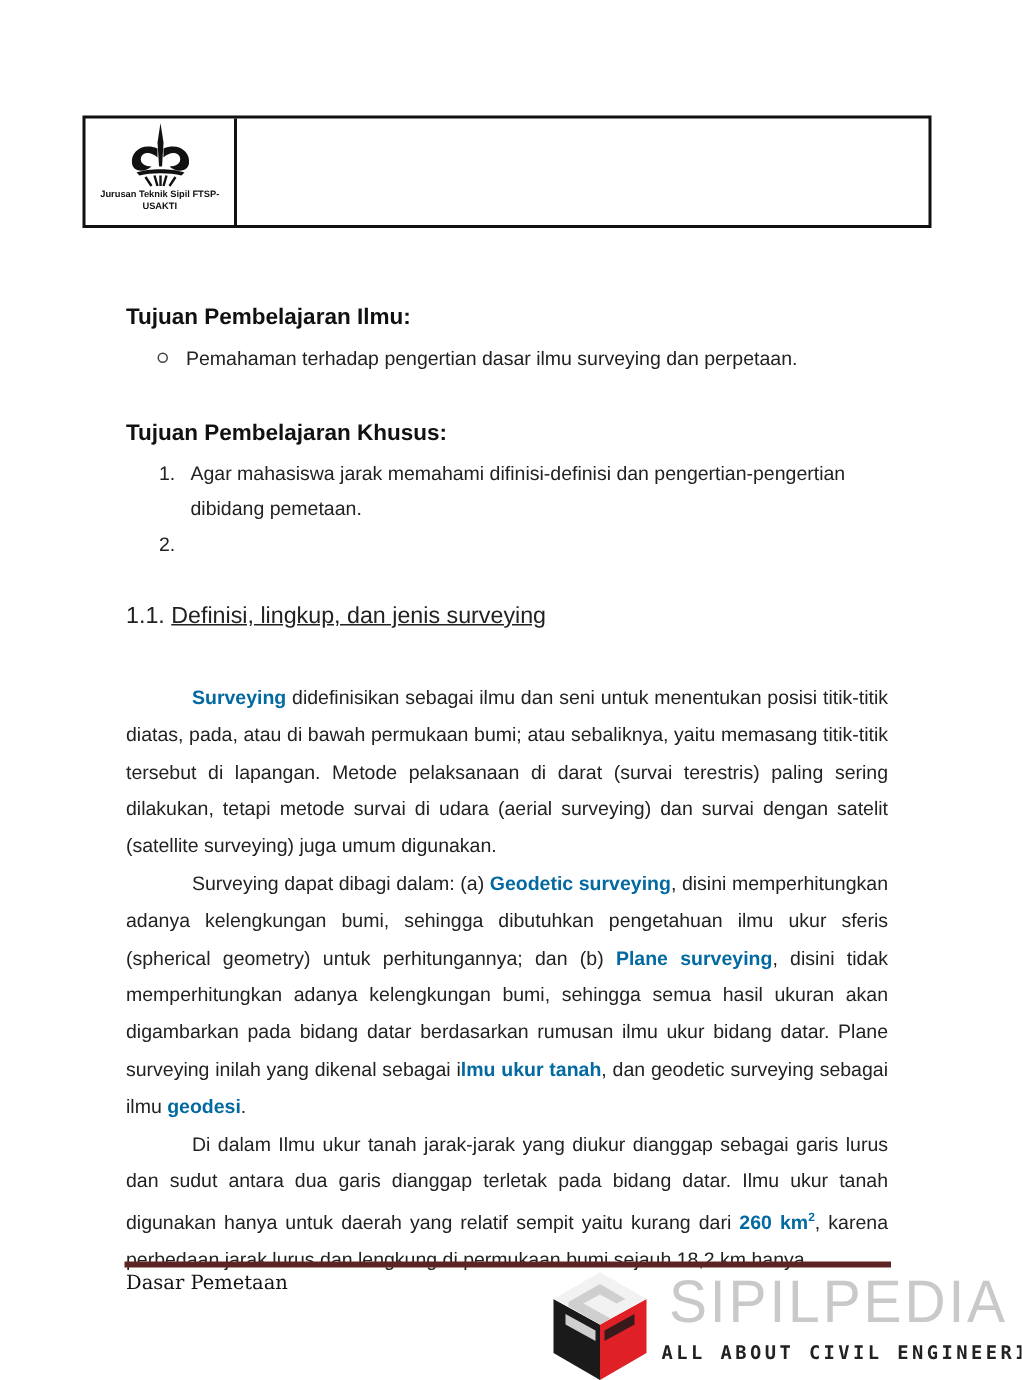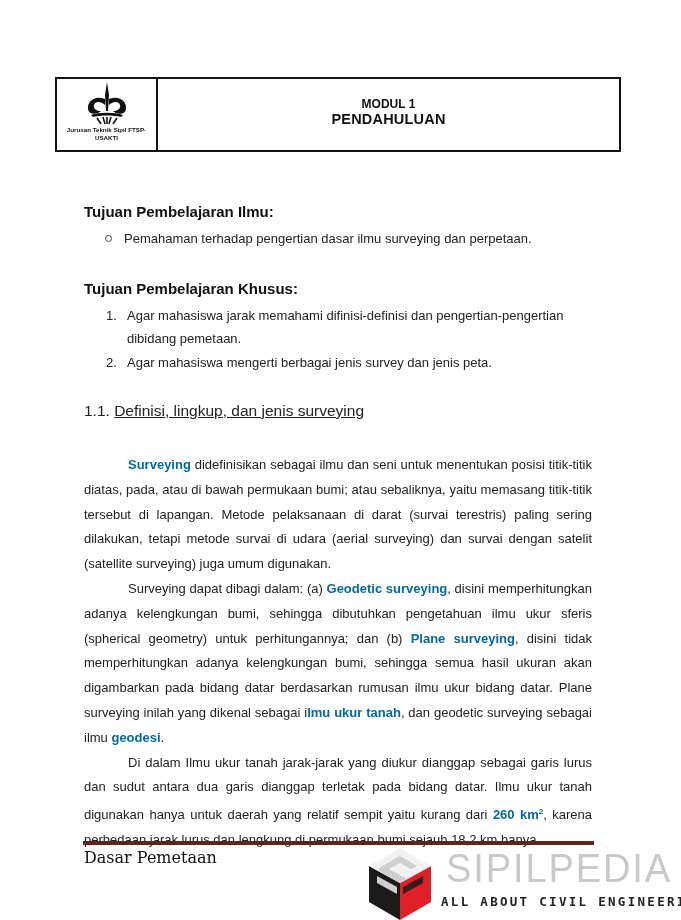--- a/index.html
+++ b/index.html
@@ -137,21 +137,21 @@
       top: 841px;
       width: 511px;
       height: 4px;
       background: #5e2424;
     }
     .footer-text {
       position: absolute;
       left: 84px;
       top: 848px;
       font-family: "DejaVu Serif", "Liberation Serif", serif;
-      font-size: 16px;
+      font-size: 13px;
       color: #111;
     }
     .watermark-logo {
       position: absolute;
       left: 367px;
       top: 846px;
       width: 66px;
       height: 74px;
     }
     .watermark-brand {
@@ -192,39 +192,34 @@
       <path d="M26 18 C36 14, 44 20, 43 28 C42 34, 34 34, 30 30 C34 30, 38 28, 37 24 C36 20, 30 20, 26 24 Z" fill="#111"></path>
 
       <path d="M8 34 C16 31, 32 31, 40 34 L38 36 C30 34, 18 34, 10 36 Z" fill="#111"></path>
       <path d="M14 37 L18 43 M20 36 L22 43 M24 36 L24 43 M28 36 L26 43 M34 37 L30 43" stroke="#111" stroke-width="1.6"></path>
     </svg>
     <div class="logo-caption">
       <div>Jurusan Teknik Sipil FTSP-</div>
       <div>USAKTI</div>
     </div>
   </div>
-  <div class="header-title-cell">
-    <div class="module-num">MODUL 1</div>
-    <div class="module-title">PENDAHULUAN</div>
-  </div>
 </div>
 
 <div class="heading" style="top:203px;">Tujuan Pembelajaran Ilmu:</div>
 <div class="bullet-line" style="top:231px;">
   <span class="circ"></span><span>Pemahaman terhadap pengertian dasar ilmu surveying dan perpetaan.</span>
 </div>
 
 <div class="heading" style="top:280px;">Tujuan Pembelajaran Khusus:</div>
 <div class="num-item" style="top:304px;">
   <span class="num">1.</span>
   <span>Agar mahasiswa jarak memahami difinisi-definisi dan pengertian-pengertian dibidang pemetaan.</span>
 </div>
 <div class="num-item" style="top:351px;">
   <span class="num">2.</span>
-  <span>Agar mahasiswa mengerti berbagai jenis survey dan jenis peta.</span>
 </div>
 
 <div class="section-heading">
   <span>1.1.</span>
   <span class="u">Definisi, lingkup, dan jenis surveying</span>
 </div>
 
 <div class="body-text" style="top:453px;">
   <p><b>Surveying</b><span> didefinisikan sebagai ilmu dan seni untuk menentukan posisi titik-titik diatas, pada, atau di bawah  permukaan bumi; atau sebaliknya, yaitu memasang titik-titik  tersebut di lapangan. Metode pelaksanaan di darat (survai terestris) paling sering dilakukan, tetapi metode survai di udara (aerial surveying) dan survai dengan satelit (satellite surveying) juga umum digunakan.</span></p>
   <p><span>Surveying dapat dibagi dalam: (a) </span><b>Geodetic surveying</b><span>, disini memperhitungkan adanya kelengkungan bumi, sehingga dibutuhkan pengetahuan ilmu ukur sferis (spherical geometry) untuk perhitungannya; dan (b) </span><b>Plane surveying</b><span>, disini tidak memperhitungkan adanya kelengkungan bumi, sehingga semua hasil ukuran akan digambarkan pada bidang datar berdasarkan rumusan ilmu ukur bidang datar. Plane surveying inilah yang dikenal sebagai i</span><b>lmu ukur tanah</b><span>, dan geodetic surveying sebagai ilmu </span><b>geodesi</b><span>.</span></p>

